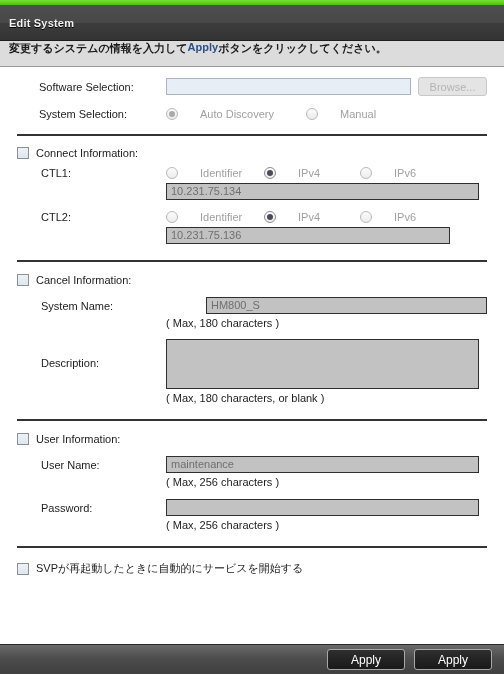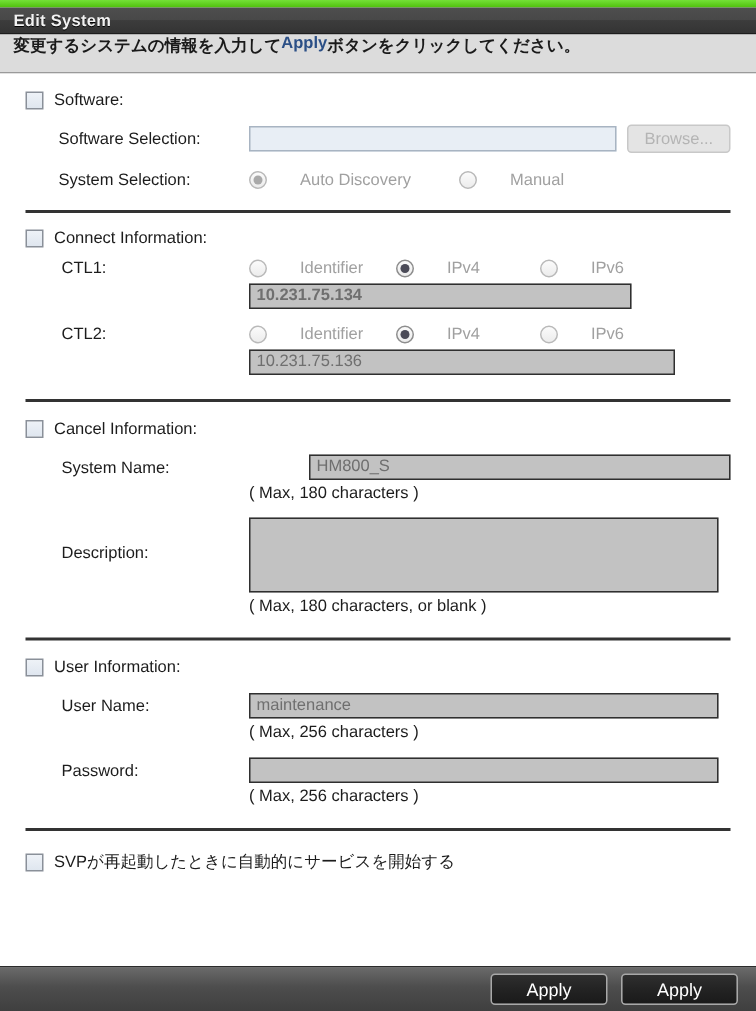--- a/index.html
+++ b/index.html
@@ -25,21 +25,21 @@
 
   
   .accent-bar {
     height: 5px;
     background: #5fd41c;
     background: linear-gradient(to bottom, #74e038 0%, #4fc00c 100%);
     flex: 0 0 auto;
   }
   .title-bar {
     flex: 0 0 auto;
-    height: 18px;
+    height: 36px;
     background: linear-gradient(to bottom, #4e4e4e 0%, #484848 50%, #3c3c3c 51%, #343434 100%);
     border-bottom: 1px solid #1d1d1d;
     display: flex;
     align-items: center;
     padding-left: 9px;
     box-sizing: border-box;
   }
   .title-bar .title-text {
     color: #f2f2f2;
     font-size: 11px;
@@ -270,24 +270,20 @@
 
   <div class="instruction">
     <span>変更するシステムの情報を入力して</span>
       <span class="kw">Apply</span>
       <span>ボタンをクリックしてください。</span>
   </div>
 
   <div class="form-area">
 
     <div class="section">
-      <div class="cb-row" style="margin-top:12px;">
-        <span class="checkbox"></span>
-        <span class="cb-label">Software:</span>
-      </div>
 
       <div class="row" style="margin-top:10px;">
         <div class="labelcell indent-1">
           <span class="field-label">Software Selection:</span>
         </div>
         <div class="textfield light" style="width:256px;"></div>
         <div class="btn-browse" style="margin-left:7px;">Browse...</div>
       </div>
 
       <div class="row" style="margin-top:12px;">
@@ -329,21 +325,21 @@
             <span class="radio-label">IPv4</span>
           </div>
           <div class="radio-item">
             <span class="radio"></span>
             <span class="radio-label">IPv6</span>
           </div>
         </div>
       </div>
       <div class="row" style="margin-top:4px;">
         <div class="labelcell"></div>
-        <div class="textfield" style="width:255px;font-weight:bold;">10.231.75.134</div>
+        <div class="textfield" style="width:313px;">10.231.75.134</div>
       </div>
 
       <div class="row" style="margin-top:11px;">
         <div class="labelcell indent-2">
           <span class="field-label">CTL2:</span>
         </div>
         <div class="radio-group" style="width:313px;">
           <div class="radio-item" style="width:98px;">
             <span class="radio"></span>
             <span class="radio-label">Identifier</span>

